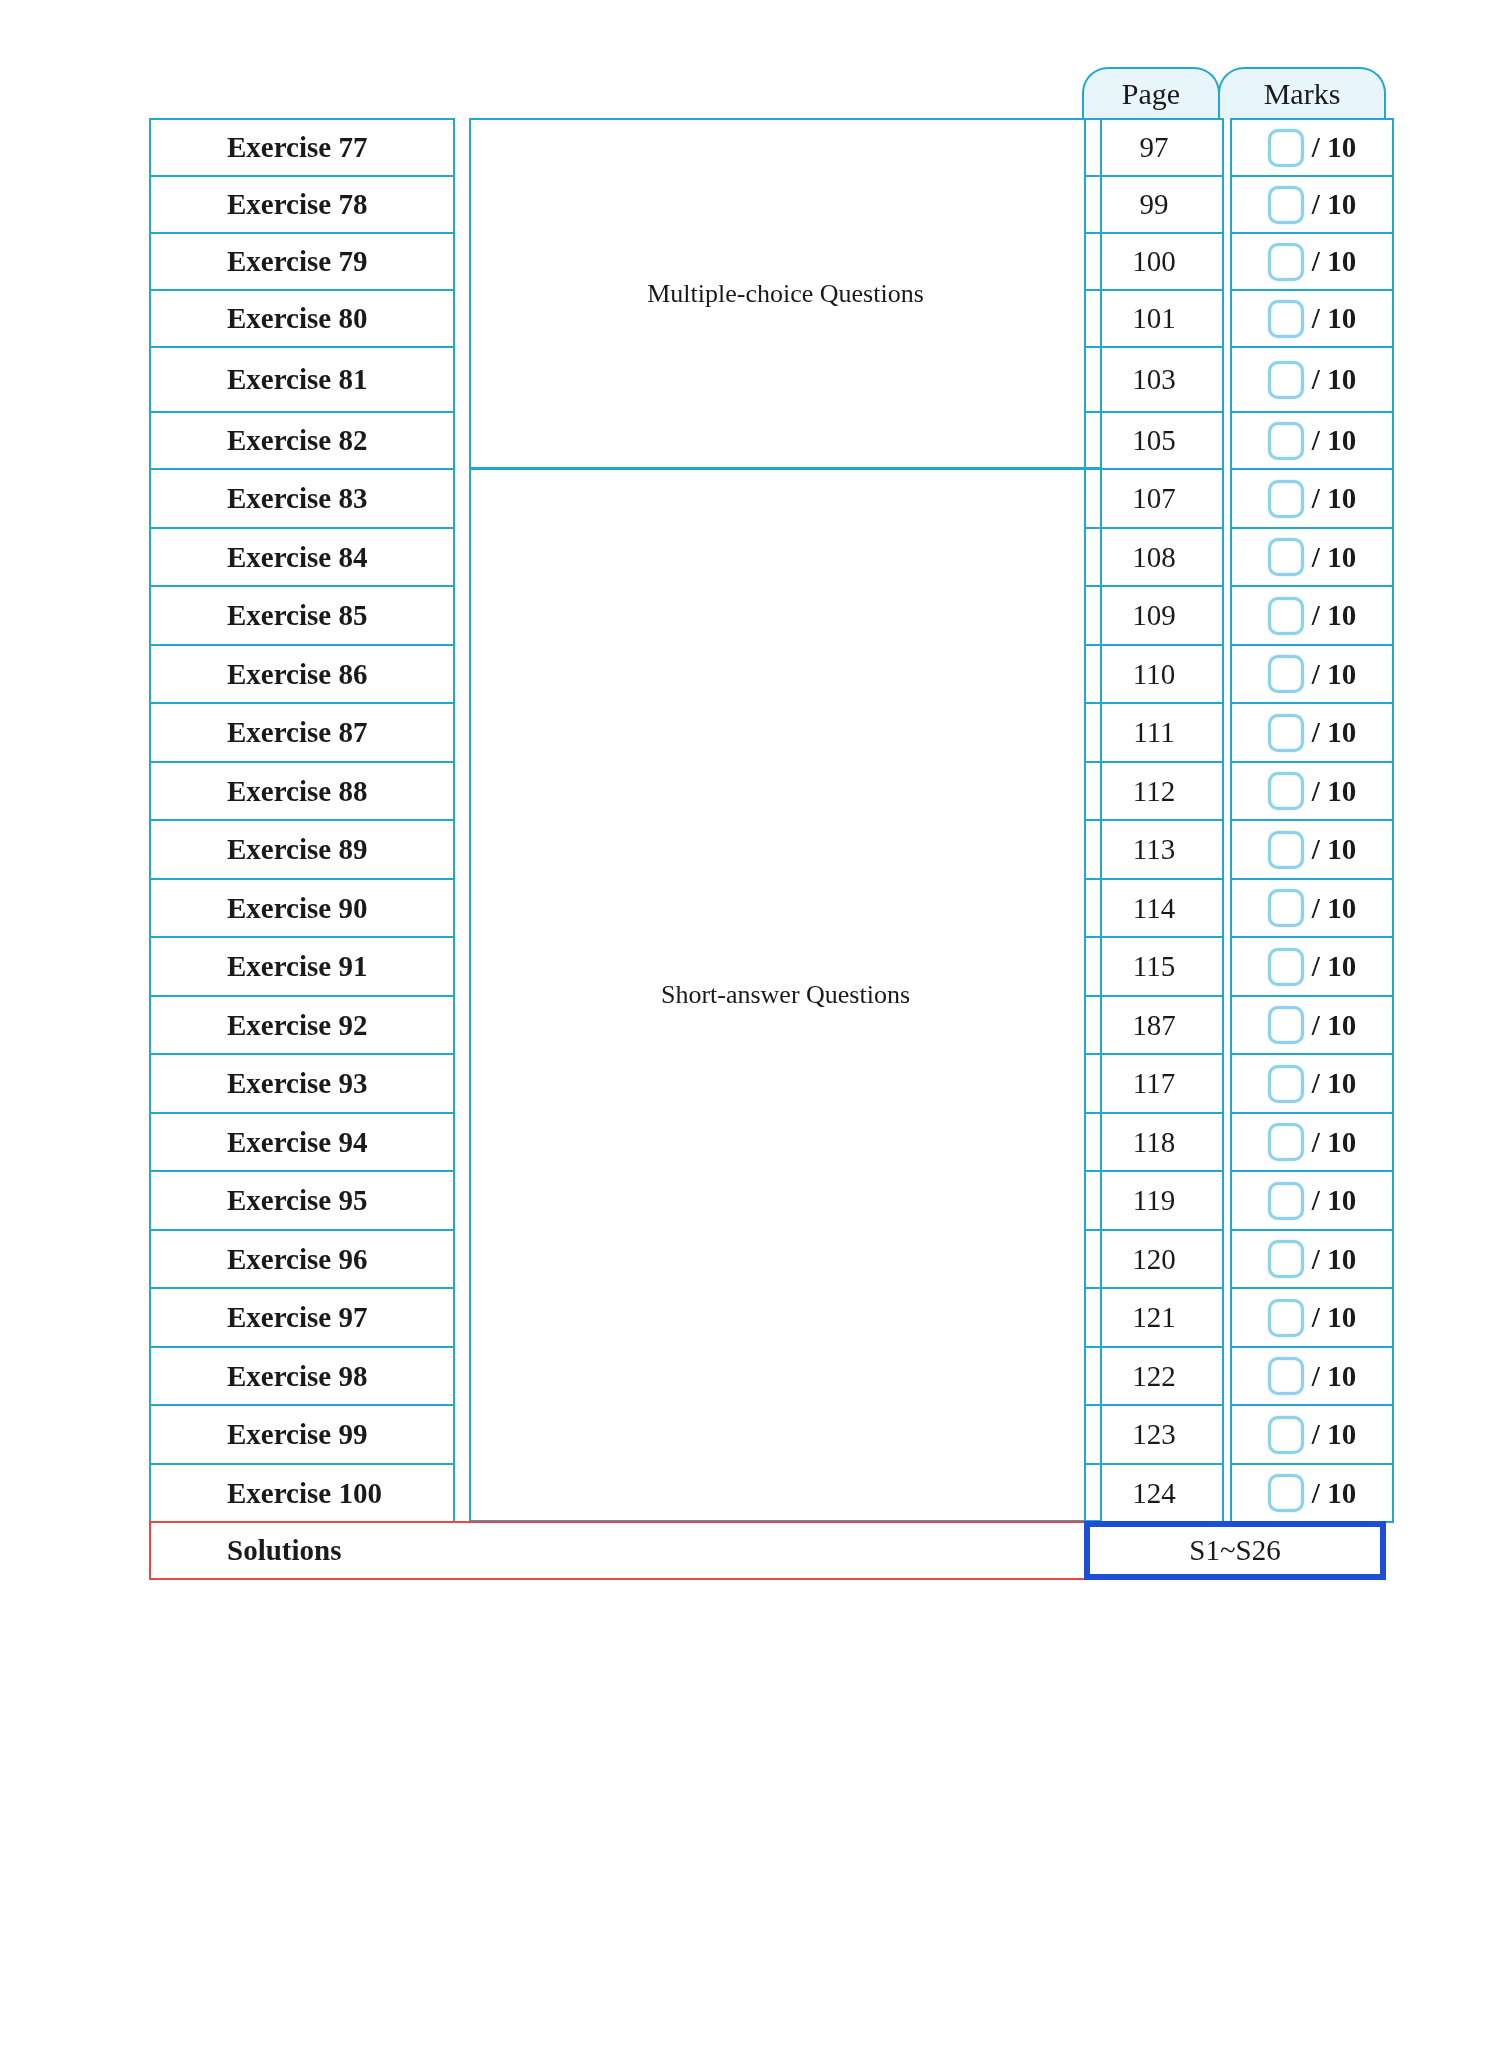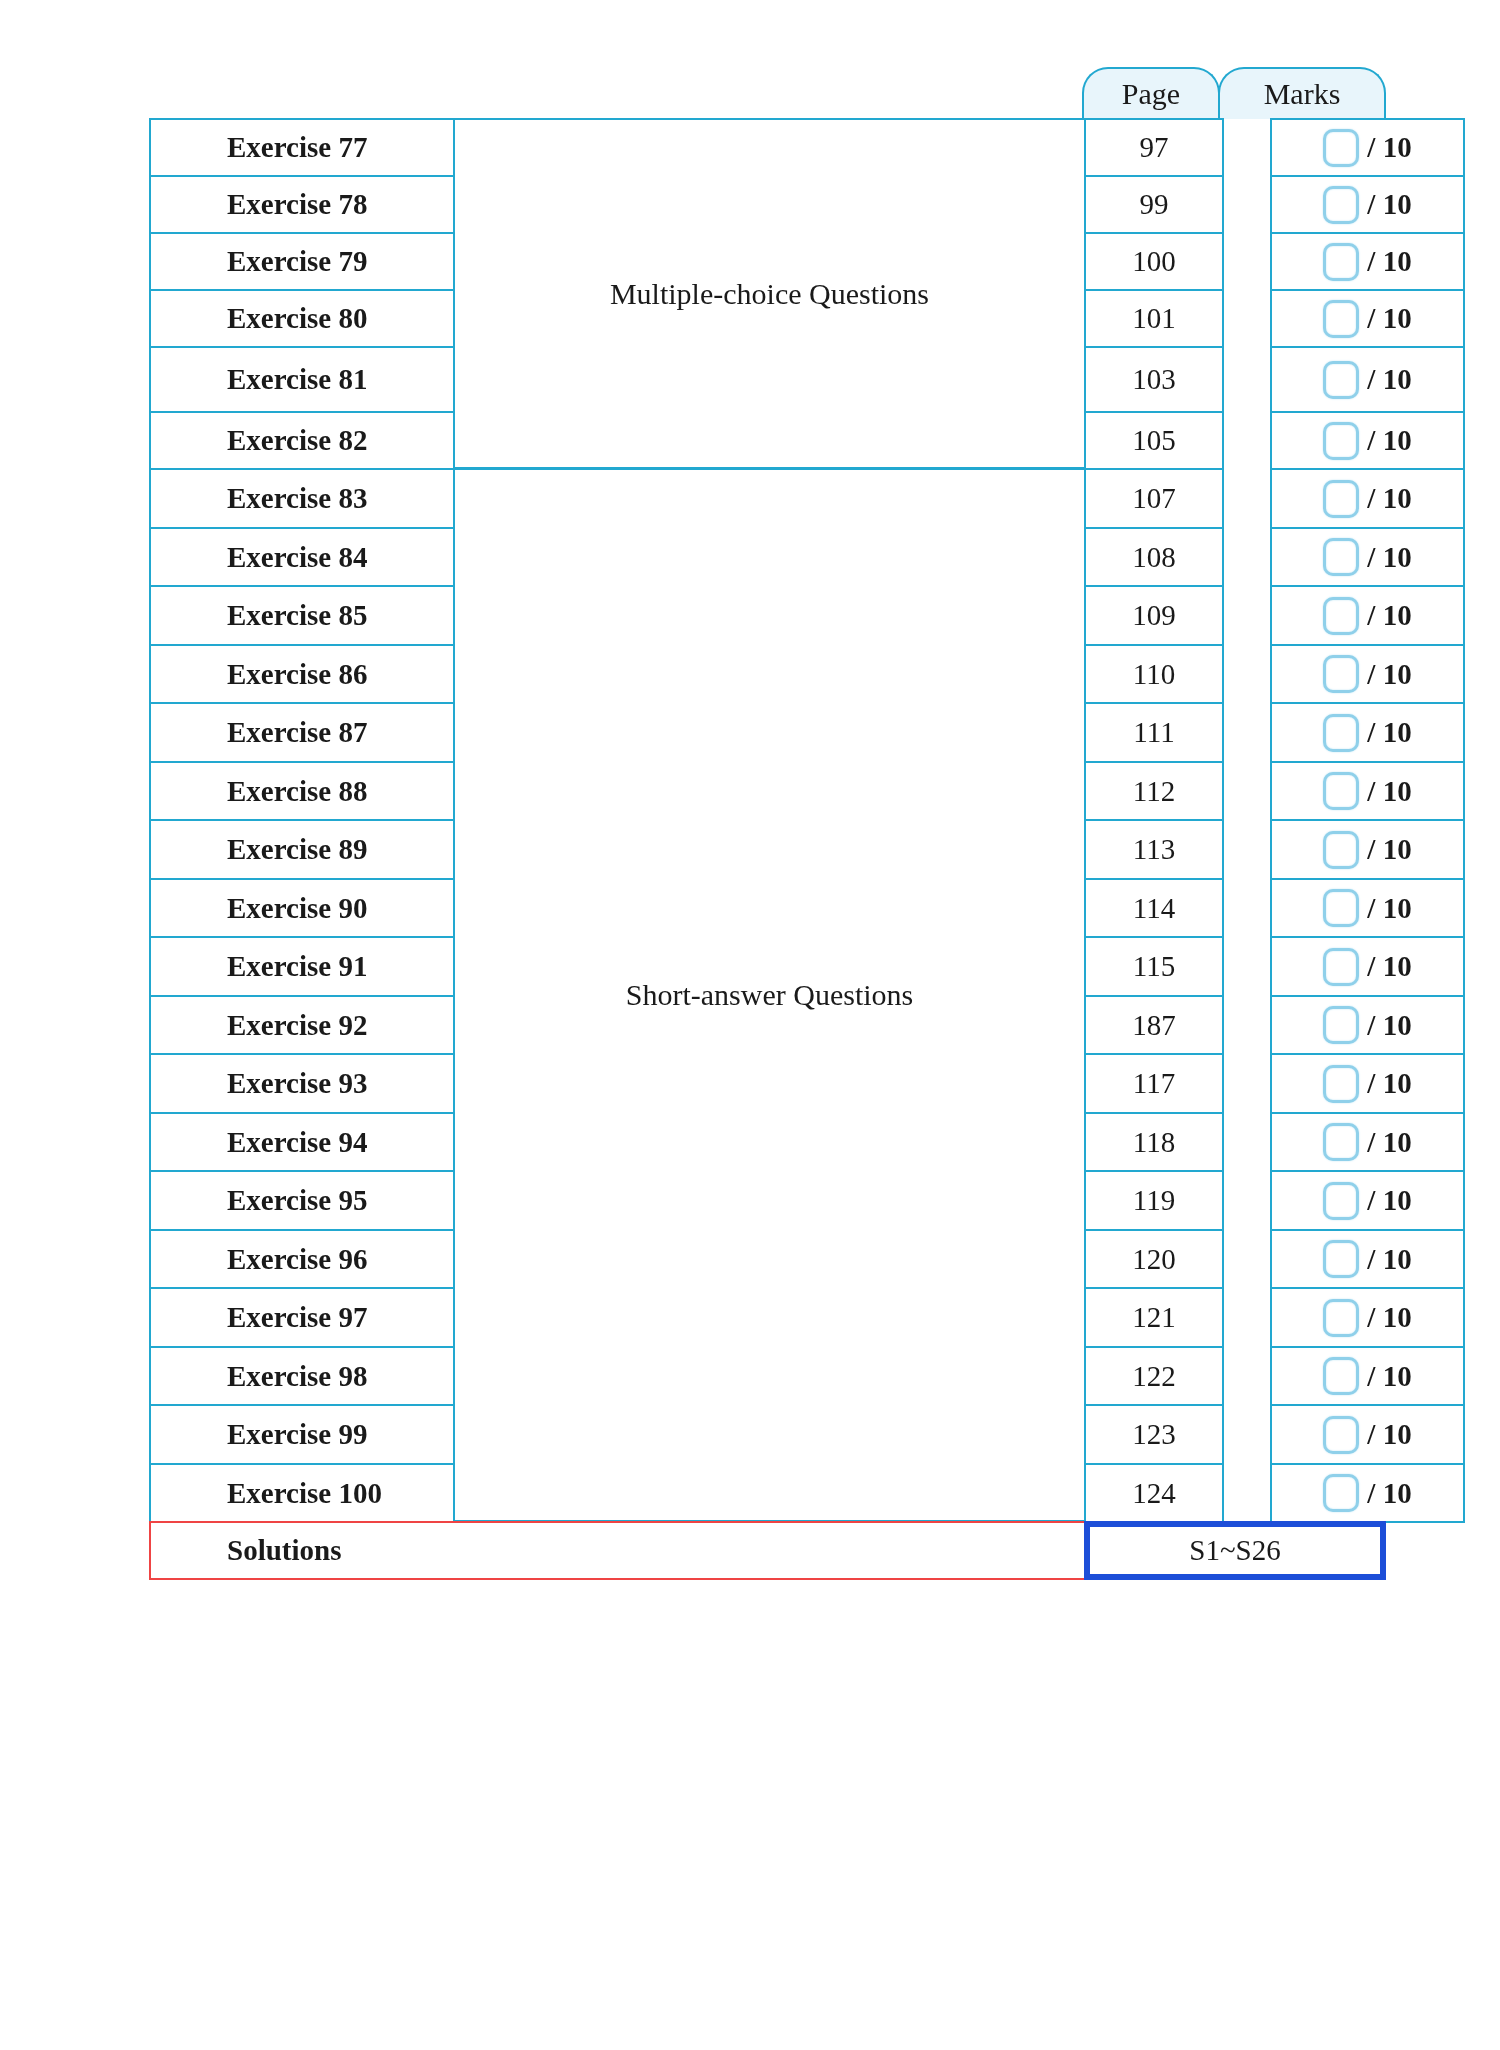--- a/index.html
+++ b/index.html
@@ -19,33 +19,33 @@
   .tbl { position: absolute; left: 149px; top: 119px; width: 1237px; }
   .row { position: absolute; left: 0; width: 1237px; box-sizing: border-box; text-decoration: underline; }
 
   .cell {
     position: absolute; top: 0; bottom: 0; box-sizing: border-box;
     border: 2px solid #22a8d0; margin-top: -1px;
     display: flex; align-items: center;
   }
   .c-ex { left: 0; width: 306px; padding-left: 76px; font-weight: bold; font-size: 29px; }
   .c-page { left: 935px; width: 140px; justify-content: center; font-size: 29px; }
-  .c-marks { left: 1121px; width: 195px; justify-content: center; font-size: 29px; font-weight: bold; }
+  .c-marks { left: 1081px; width: 164px; justify-content: center; font-size: 29px; font-weight: bold; }
 
   .checkbox {
     display: inline-block; width: 36px; height: 38px; box-sizing: border-box;
     border: 3px solid #8fd0ea; border-radius: 10px; margin-right: 8px;
     box-shadow: inset 0 0 2px #bfe5f4, 0 0 2px #bfe5f4; background: #fff;
   }
 
   .section {
-    position: absolute; left: 304px; width: 633px; box-sizing: border-box;
+    position: absolute; left: 320px; width: 633px; box-sizing: border-box;
     border: 2px solid #22a8d0; margin-top: -1px;
     display: flex; align-items: center; justify-content: center;
-    font-size: 30px;
+    font-size: 26px;
   }
 
   .sol-label { position: absolute; left: 0; width: 937px; top: 0; bottom: 0; box-sizing: border-box;
     border: 2px solid #ef4444; margin-top: -1px; display: flex; align-items: center;
     padding-left: 76px; font-weight: bold; font-size: 29px; }
   .sol-pages { position: absolute; left: 935px; width: 302px; top: 0; bottom: 0; box-sizing: border-box;
     border: 6px solid #1d4ed8; margin-top: -1px; display: flex; align-items: center; justify-content: center;
     font-size: 29px; }
 </style>
 </head>

